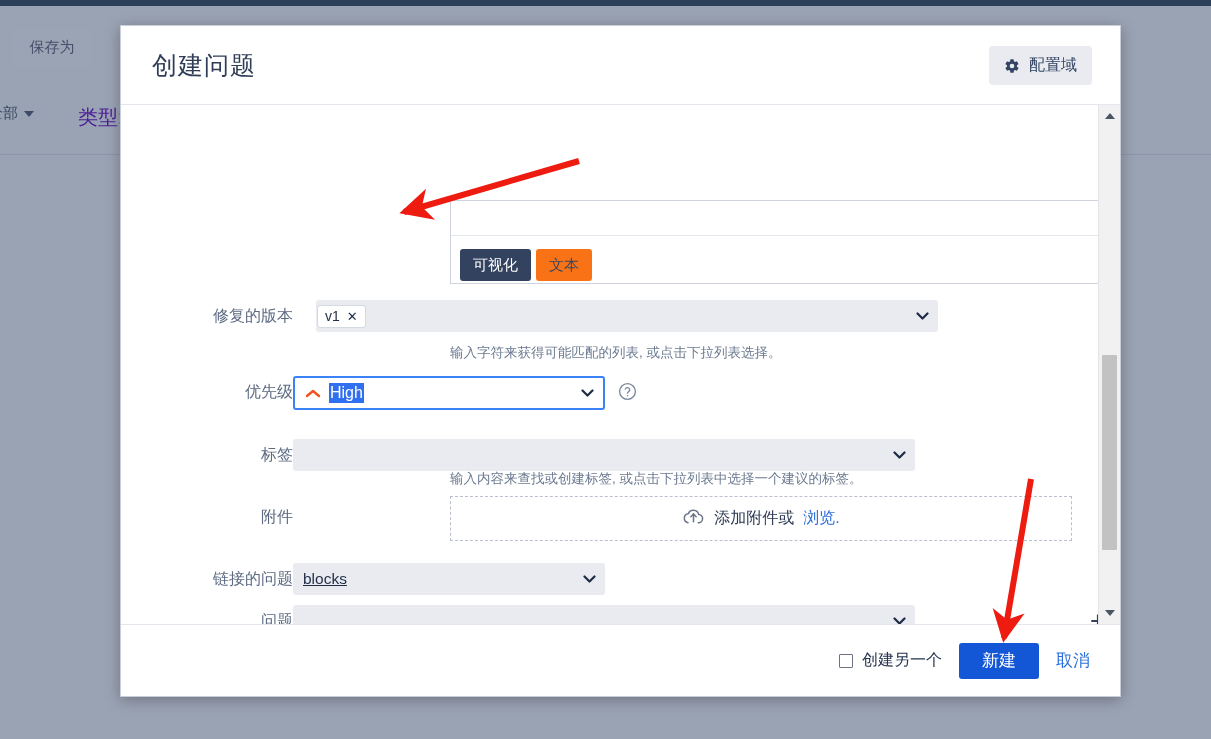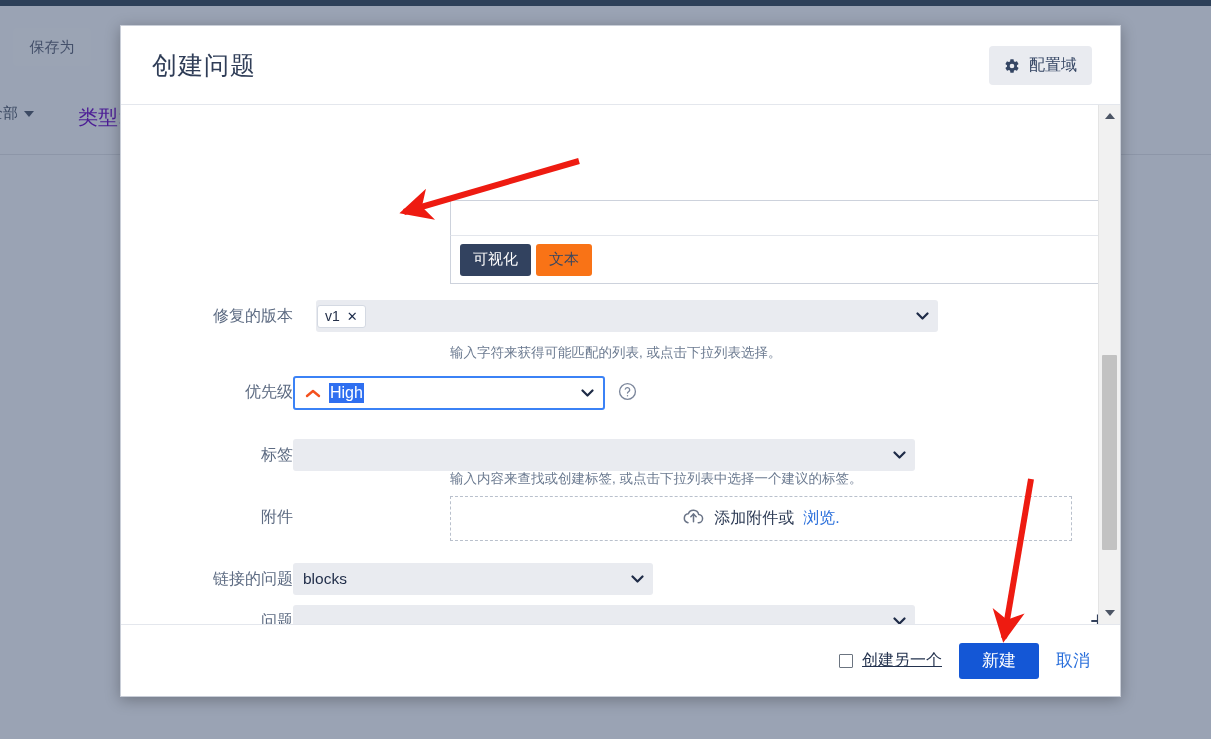--- a/index.html
+++ b/index.html
@@ -100,21 +100,21 @@
   }
 
   
   .ta-remnant {
     position: absolute; left: 329px; top: 95px; width: 718px; height: 35px;
     border: 1px solid #cdd2dc; border-bottom: none; background: #fff;
   }
   .editor-toolbar {
     position: absolute; left: 329px; top: 130px; width: 718px; height: 49px;
     border: 1px solid #cdd2dc; border-top: 1px solid #e3e6ec;
-    background: #fff; display: flex; align-items: center; padding: 12px 9px;
+    background: #fff; display: flex; align-items: flex-end; padding: 2px 9px;
   }
   .seg {
     height: 32px; padding: 0 13px; border-radius: 3px;
     display: flex; align-items: center; justify-content: center;
     font-size: 15px; cursor: pointer; border: none; font-family: inherit;
   }
   .seg-active { background: #32425f; color: #fff; }
   .seg-idle   { background: #f97316; color: #3a4760; margin-left: 5px; }
   .toolbar-spacer { flex: 1 1 auto; }
   .icon-btn {
@@ -195,21 +195,21 @@
 
   
   .modal-footer {
     flex: 0 0 72px; height: 72px;
     border-top: 1px solid #e4e7ed;
     display: flex; align-items: center; justify-content: flex-end;
     padding-right: 30px; gap: 17px; background: #fff;
   }
   .chk-wrap {
     display: flex; align-items: center; gap: 9px;
-    font-size: 16px; color: #23324e; cursor: pointer; text-decoration: underline;
+    font-size: 16px; color: #23324e; cursor: pointer;
   }
   .chk {
     width: 14px; height: 14px; border: 1px solid #6b7480;
     background: #fff; border-radius: 1px; display: block;
   }
   .btn-primary {
     background: #1457d6; color: #fff; border: none; border-radius: 3px;
     height: 36px; padding: 0 23px; font-size: 17px; cursor: pointer;
     font-family: inherit;
   }
@@ -332,21 +332,21 @@
             <line x1="12" y1="15.6" x2="12" y2="7.4"></line>
             <polyline points="9.2,10.2 12,7.4 14.8,10.2"></polyline>
           </svg>
         </span>
         <span>添加附件或</span>
         <span class="link">浏览.</span>
       </div>
 
       <div class="row" style="left:0; top:458px;">
         <div class="flabel">链接的问题</div>
-        <div class="sel" style="width:360px;">
+        <div class="sel" style="width:312px;text-decoration:underline;">
           <span>blocks</span>
           <span class="chev">
             <svg class="chev-svg" width="13" height="9" viewBox="0 0 13 9" fill="none" stroke="#1e2b47" stroke-width="2.2" stroke-linecap="round" stroke-linejoin="round">
                 <polyline points="1.5,2 6.5,7 11.5,2"></polyline>
               </svg>
           </span>
         </div>
       </div>
 
       <div class="row" style="left:0; top:500px;">

